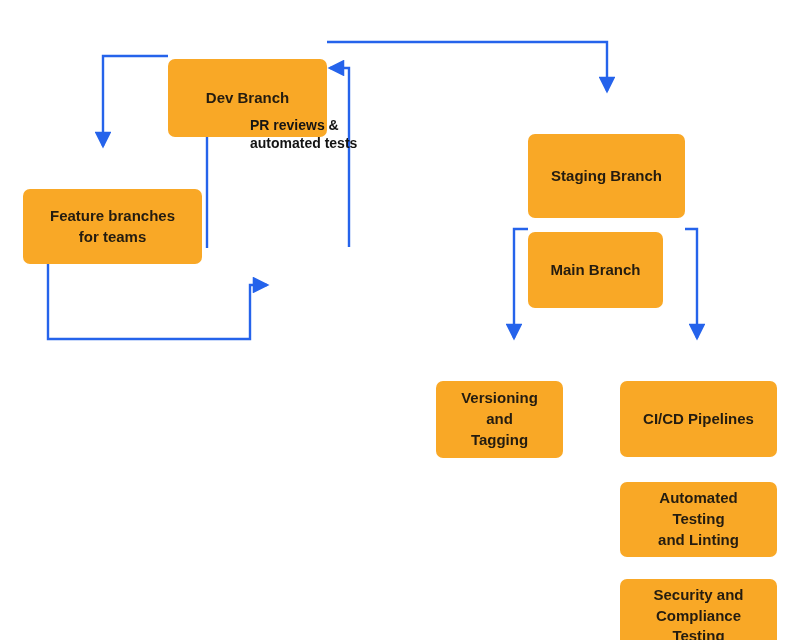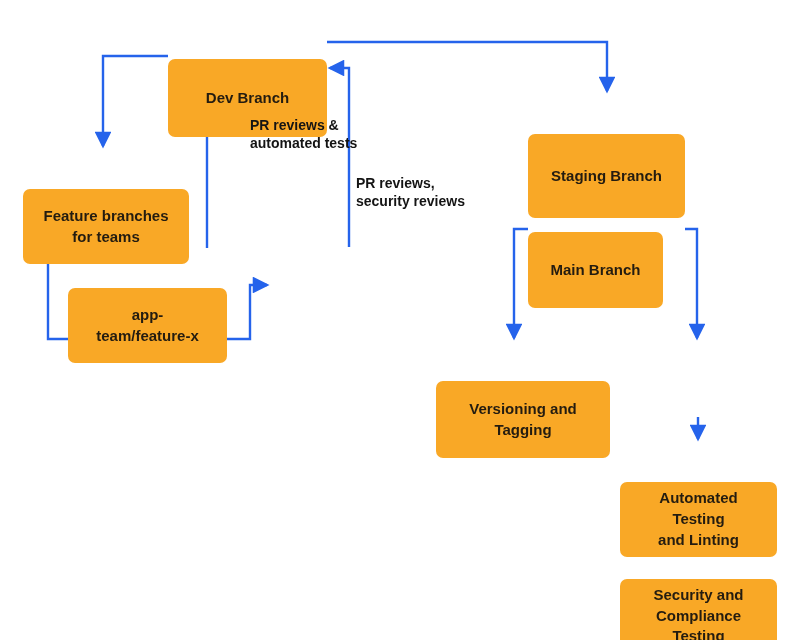--- a/index.html
+++ b/index.html
@@ -14,26 +14,26 @@
     display:flex;align-items:center;justify-content:center;text-align:center;
     font-size:15px;font-weight:600;color:#241c10;line-height:1.38;
     white-space:pre-line;padding:17px;box-sizing:border-box;margin-top:40px;
   }
   .edge-label{
     position:absolute;font-size:14px;font-weight:600;color:#141414;
     line-height:1.32;white-space:pre-line;
   }
   
   .n-dev     {left:168px;top:19px; width:159px;height:78px;}
-  .n-feature {left:23px; top:149px;width:166px;height:75px;}
+  .n-feature {left:23px; top:149px;width:179px;height:75px;}
   .n-app     {left:68px; top:248px;width:159px;height:75px;}
   .n-sec     {left:270px;top:247px;width:158px;height:77px;}
   .n-staging {left:528px;top:94px; width:157px;height:84px;}
   .n-main    {left:528px;top:192px;width:135px;height:76px;}
-  .n-ver     {left:436px;top:341px;width:174px;height:77px;}
+  .n-ver     {left:436px;top:341px;width:127px;height:77px;}
   .n-cicd    {left:620px;top:341px;width:157px;height:76px;}
   .n-auto    {left:620px;top:442px;width:157px;height:75px;}
   .n-seccomp {left:620px;top:539px;width:157px;height:74px;}
   
   .l-pr1{left:216px;top:116px;margin-left:34px;}
   .l-pr2{left:356px;top:174px;}
 </style>
 </head>
 <body>
 
@@ -58,40 +58,38 @@
     <polyline points="698,517 698,536" marker-end="url(#ah)"></polyline>
   </svg>
 
   <div class="node n-dev">
     <span>Dev Branch</span>
   </div>
   <div class="node n-feature">
     <span>Feature branches
 for teams</span>
   </div>
-  <div class="node n-app">
-    <span>app-team/feature-x</span>
-  </div>
   <div class="node n-staging">
     <span>Staging Branch</span>
   </div>
   <div class="node n-main">
     <span>Main Branch</span>
   </div>
   <div class="node n-ver">
     <span>Versioning and
 Tagging</span>
+  </div>
+  <div class="node n-cicd">
+    <span>CI/CD Pipelines</span>
   </div>
   <div class="node n-auto">
     <span>Automated Testing
 and Linting</span>
   </div>
   <div class="node n-seccomp">
     <span>Security and
 Compliance Testing</span>
   </div>
 
   <div class="edge-label l-pr1">PR reviews &amp;
 automated tests</div>
-  <div class="edge-label l-pr2">PR reviews,
-security reviews</div>
 
 </div>
 
 </body></html>

